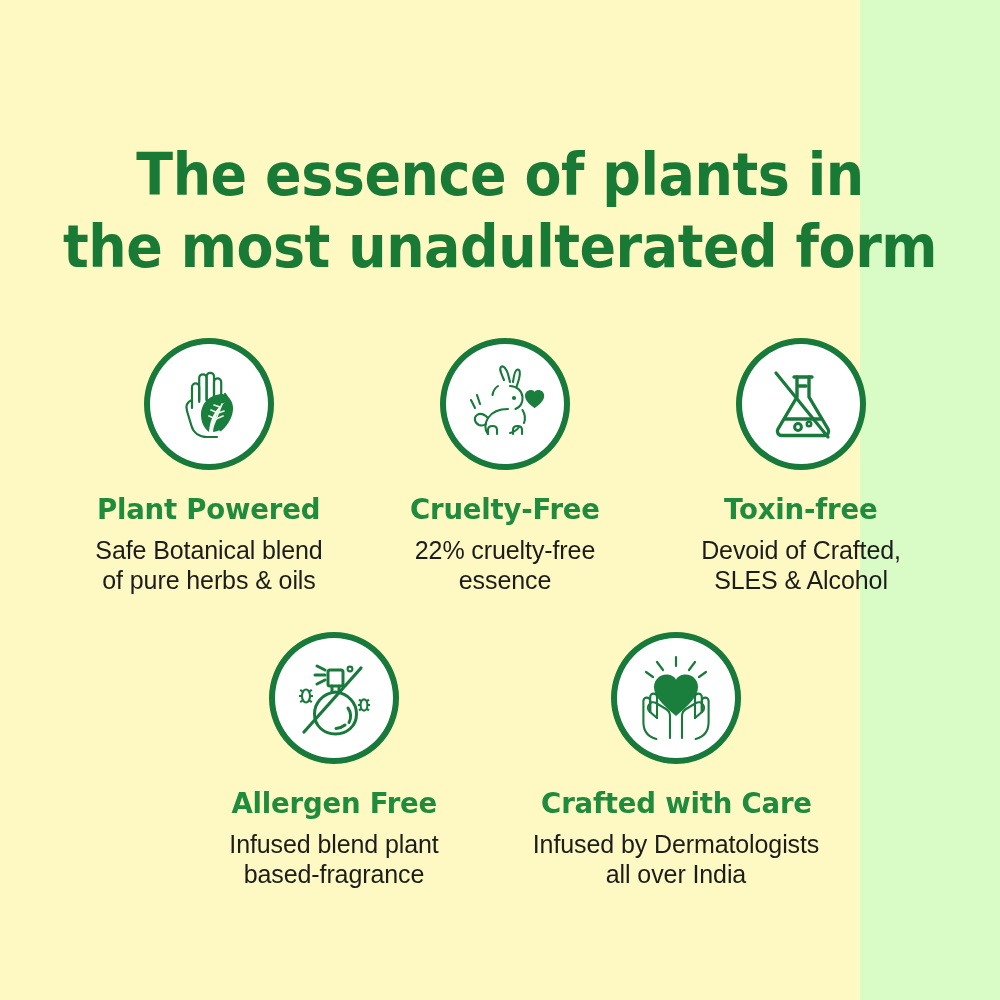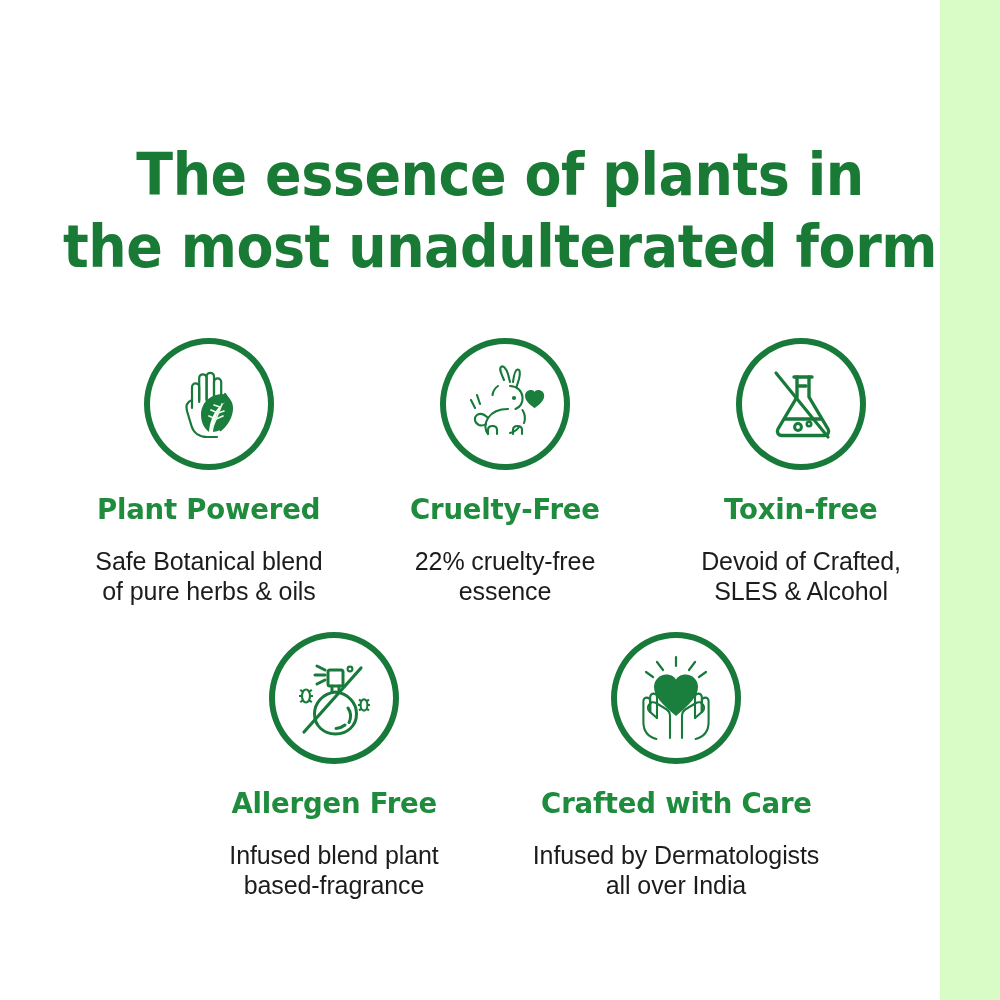--- a/index.html
+++ b/index.html
@@ -10,23 +10,23 @@
     width: 1000px;
     height: 1000px;
     overflow: hidden;
     background: #d9fcc6;
     font-family: "Liberation Sans", sans-serif;
     -webkit-font-smoothing: antialiased;
   }
 
   #page {
     position: relative;
-    width: 940px;
+    width: 860px;
     height: 1000px;
-    background: #ffffff;
+    background: #fef9c3;
     box-sizing: border-box;
   }
 
   
   .heading {
     position: absolute;
     top: 100px;
     left: 0;
     width: 1000px;
     text-align: center;
@@ -83,21 +83,21 @@
     color: #1f8b3d;
     font-family: "DejaVu Sans", sans-serif;
     font-weight: 700;
     font-size: 29px;
     line-height: 34px;
     letter-spacing: -0.2px;
     transform: scaleX(0.95);
   }
 
   .f-desc {
-    margin-top: 20px;
+    margin-top: 9px;
     color: #1c1c1c;
     font-family: "Liberation Sans", sans-serif;
     font-weight: 400;
     font-size: 25px;
     line-height: 30px;
     letter-spacing: -0.1px;
     max-width: 320px;
   }
   .f-desc .dl { display: block; white-space: nowrap; }
 </style>

